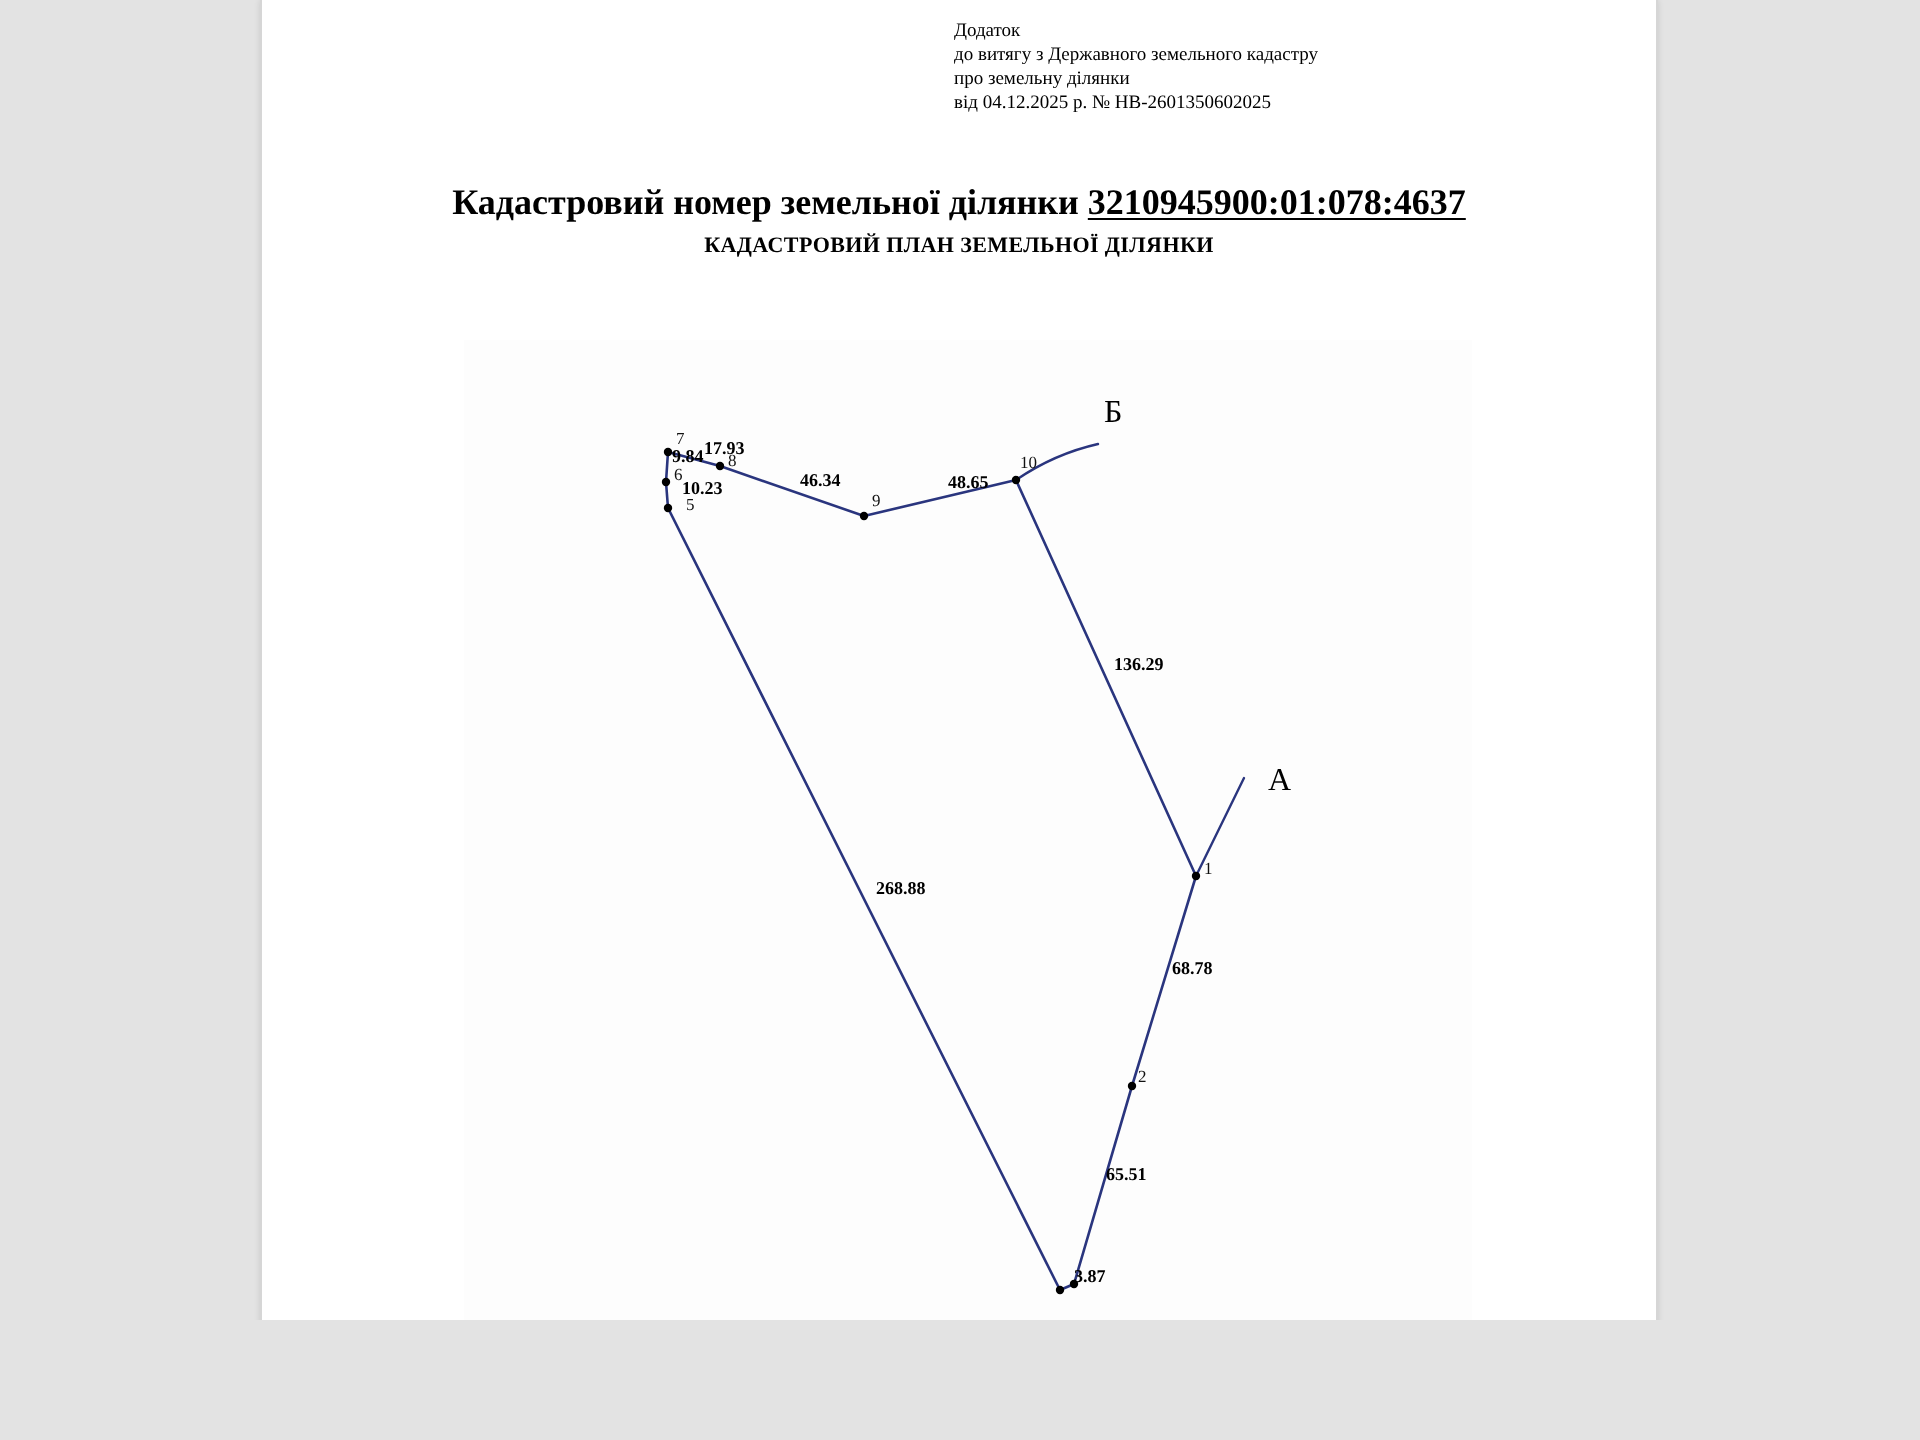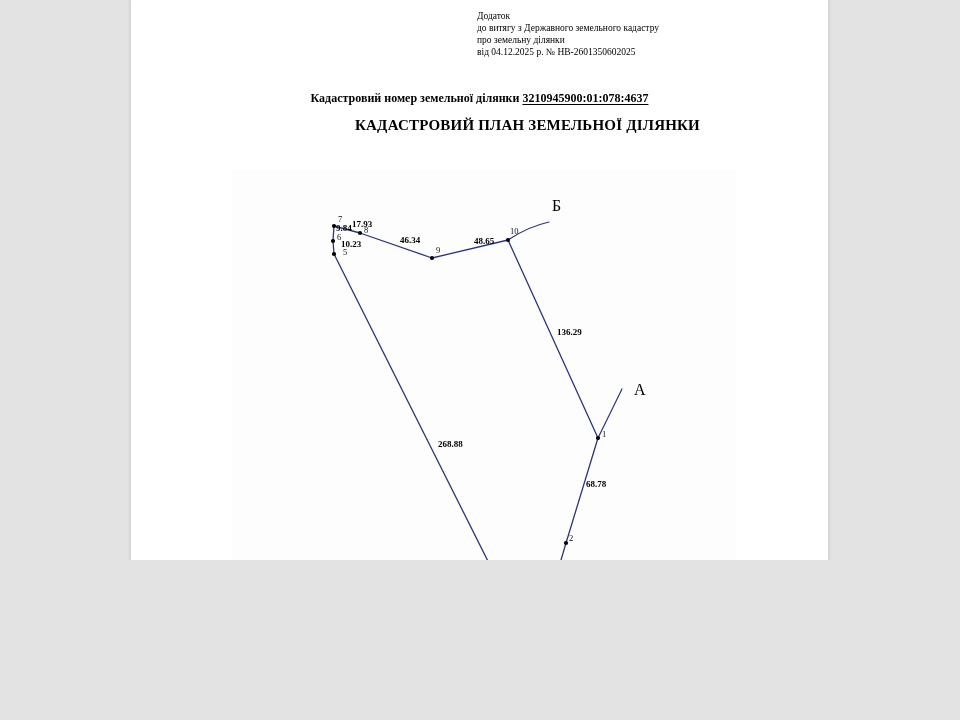--- a/index.html
+++ b/index.html
@@ -1,26 +1,26 @@
 <!DOCTYPE html>
 <html><head>
 <meta charset="utf-8">
 <style>
   html,body{margin:0;padding:0;background:#e3e3e3;}
-  .screen{position:relative;width:960px;height:560px;background:#e3e3e3;overflow:hidden;
+  .screen{position:relative;width:960px;height:660px;background:#e3e3e3;overflow:hidden;
           font-family:"Liberation Serif",serif;color:#000;}
   .page{position:absolute;left:130px;top:0;width:697px;height:712px;background:#ffffff;
         border-left:1px solid #d6d6d6;border-right:1px solid #d6d6d6;border-bottom:1px solid #cfcfcf;
         box-shadow:0 0 3px rgba(0,0,0,.12);}
   .hdr{position:absolute;left:346px;top:10px;font-size:9.5px;line-height:12px;white-space:nowrap;}
   .title-line{position:absolute;left:0;top:91px;width:100%;text-align:center;
-              font-size:12px;font-weight:bold;white-space:nowrap;}
+              font-size:18px;font-weight:bold;white-space:nowrap;}
   .cad-num{text-decoration:underline;text-underline-offset:2px;}
   .subtitle{position:absolute;left:0;top:117px;width:100%;text-align:center;
-            font-size:15px;font-weight:bold;letter-spacing:.2px;white-space:nowrap;padding-left:48px;}
+            font-size:11px;font-weight:bold;letter-spacing:.2px;white-space:nowrap;}
   svg.plan{position:absolute;left:0;top:0;width:960px;height:720px;}
   svg .elen{font-family:"Liberation Serif",serif;font-size:9px;font-weight:bold;fill:#000;}
   svg .pnum{font-family:"Liberation Serif",serif;font-size:8.5px;fill:#111;}
   svg .dir{font-family:"Liberation Serif",serif;font-size:16px;fill:#000;}
 </style>
 </head>
 <body>
 
 <div class="screen">
   <div class="page">

